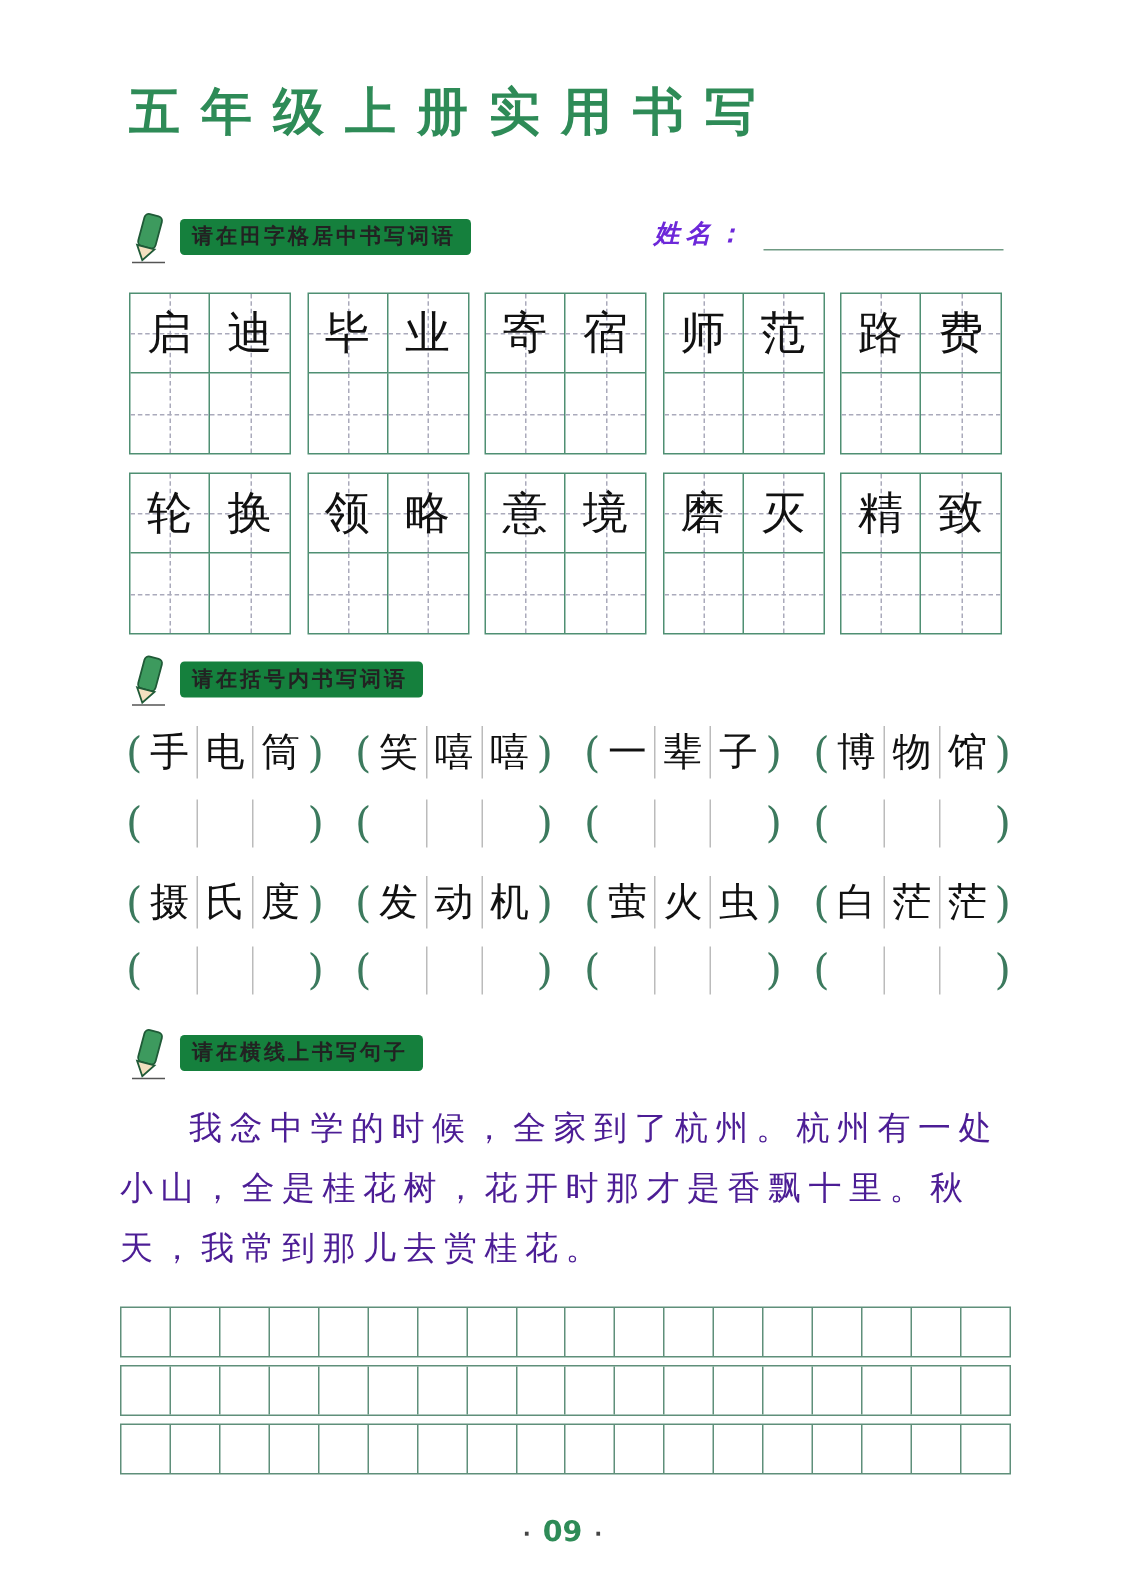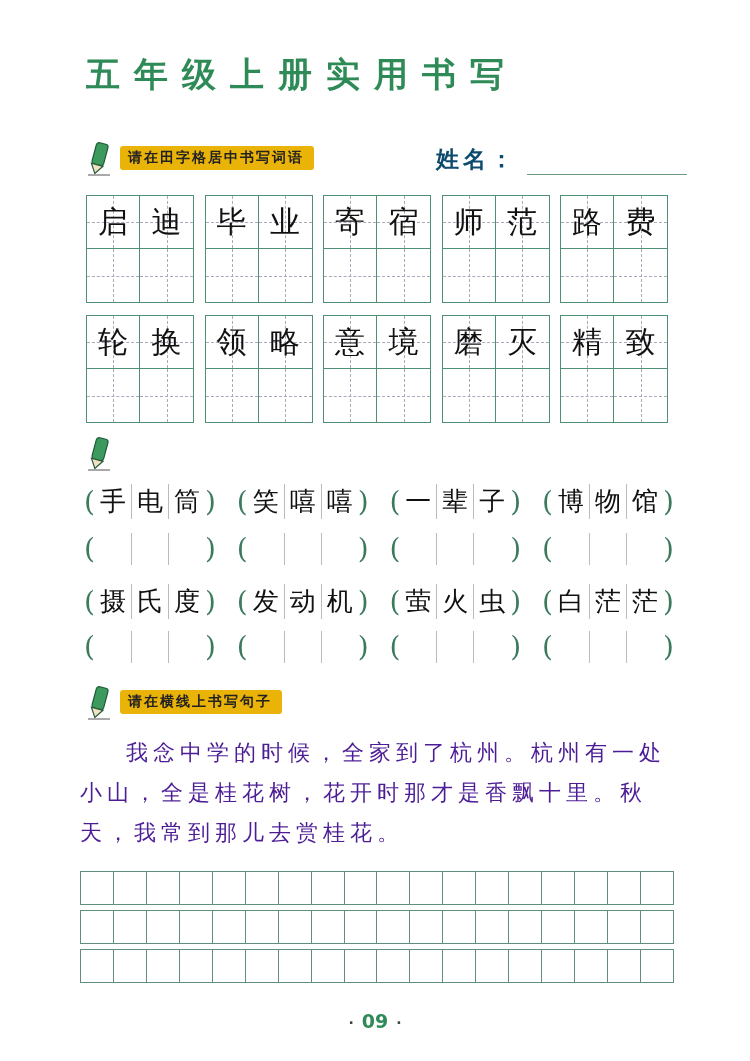--- a/index.html
+++ b/index.html
@@ -8,25 +8,25 @@
     overflow: hidden; font-family: "DejaVu Serif", "Liberation Serif", serif;
   }
   .title {
     position: absolute; left: 0; top: 52px; width: 604px; text-align: center;
     font-size: 34px; font-weight: bold; color: #2e8b57; letter-spacing: 14px;
     font-family: "DejaVu Serif", serif;
   }
   .section-head { position: absolute; left: 86px; display: flex; align-items: center; }
   .pencil { width: 26px; height: 36px; margin-right: 8px; }
   .section-label {
-    background: #eab308; color: #222; font-size: 14px; padding: 3px 10px 3px 8px;
+    background: #15803d; color: #222; font-size: 14px; padding: 3px 10px 3px 8px;
     border-radius: 3px; letter-spacing: 2px; font-family: "DejaVu Sans", sans-serif; font-weight: bold;
   }
   .name-field { position: absolute; left: 436px; top: 144px; display: flex; align-items: flex-end; }
-  .name-label { color: #0c4a6e; font-size: 23px; font-weight: bold; letter-spacing: 4px; font-family: "DejaVu Sans", sans-serif; }
+  .name-label { color: #6d28d9; font-size: 17px; font-weight: bold; letter-spacing: 4px; font-family: "DejaVu Sans", sans-serif; font-style: italic; }
   .name-line { width: 160px; border-bottom: 1.5px solid #6f9a83; margin-left: 10px; height: 22px; }
 
   .tian-grid { position: absolute; left: 86px; width: 582px; display: flex; justify-content: space-between; }
   .tian-word { display: flex; border: 1.5px solid #4f8f73; }
   .tian-col { display: flex; flex-direction: column; }
   .tian-cell {
     width: 53px; height: 53px; position: relative; box-sizing: border-box;
     border-right: 1px solid #4f8f73; border-bottom: 1px solid #4f8f73;
     display: flex; align-items: center; justify-content: center;
     font-size: 30px; color: #111; font-family: "DejaVu Serif", serif;
@@ -225,20 +225,21 @@
 </div>
 
 <div class="section-head" style="top:435px;">
   <svg class="pencil" viewBox="0 0 26 36">
     <g transform="rotate(15 13 18)">
       <rect x="7" y="3" width="12" height="22" rx="3" fill="#3d9a5e" stroke="#1f5a37" stroke-width="1.2"></rect>
       <polygon points="7,25 19,25 13,34" fill="#f3e0c0" stroke="#1f5a37" stroke-width="1.2"></polygon>
     </g>
     <line x1="2" y1="35" x2="24" y2="35" stroke="#555" stroke-width="1"></line>
   </svg>
+  <span class="section-label">请在括号内书写词语</span>
 </div>
 
 <div class="paren-row" style="top:484px;">
   <div class="paren-group">
       <span class="paren">(</span>
       <span class="pchar">手</span>
       <span class="pchar sep">电</span>
       <span class="pchar sep">筒</span>
       <span class="paren">)</span>
     </div>

